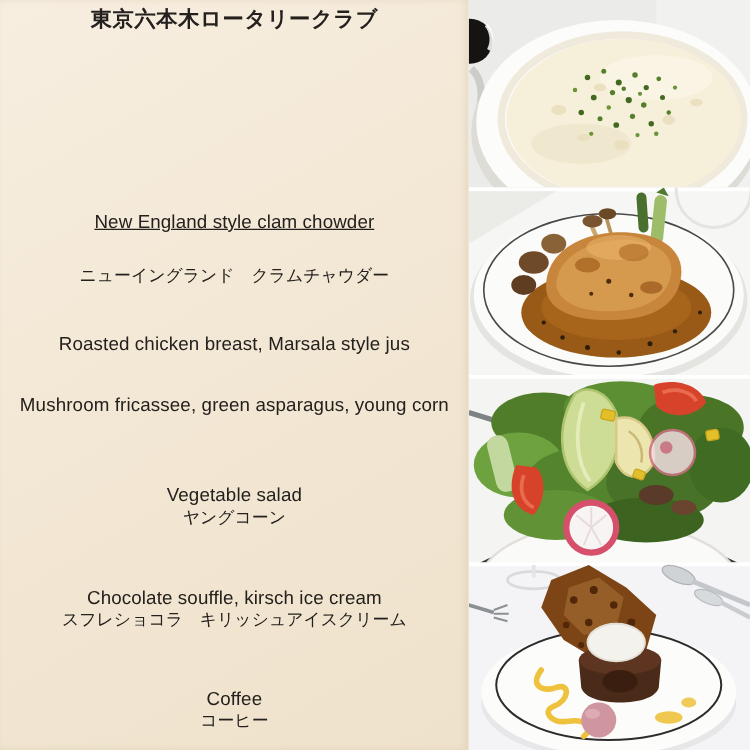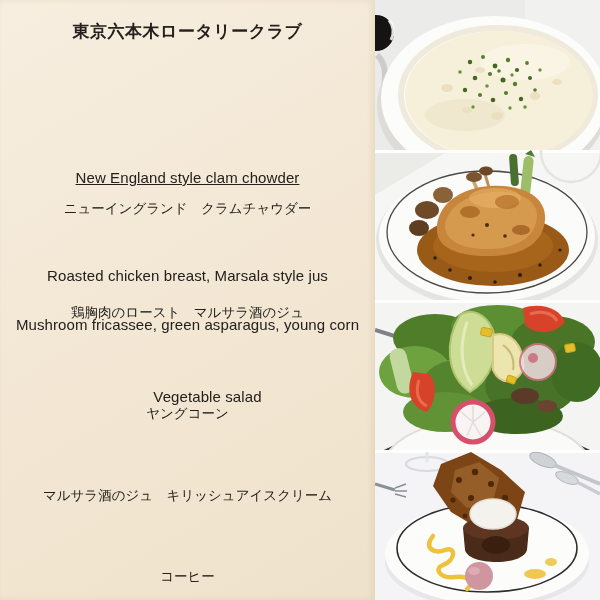--- a/index.html
+++ b/index.html
@@ -11,27 +11,27 @@
   .screen{position:absolute;left:0;top:0;width:600px;height:600px;}
 
   
   .menu-card{
     position:absolute;left:0;top:0;width:375px;height:600px;
     background:linear-gradient(150deg,#f7eee0 0%,#f3e8d5 45%,#efe2cc 100%);
     box-shadow:inset -3px 0 6px rgba(180,150,110,.18);
     color:#23201d;
   }
   .card-line{position:absolute;left:0;width:100%;text-align:center;white-space:nowrap;}
-  .card-title{top:20px;font-size:17px;font-weight:600;letter-spacing:.5px;}
+  .card-title{top:4px;font-size:17px;font-weight:600;letter-spacing:.5px;}
   .menu-heading{top:108px;font-size:16px;}
   .en{font-size:15px;line-height:19px;letter-spacing:.1px;}
   .jp{font-size:13.5px;line-height:18px;}
-  .t-c1e0{top:168px;text-decoration:underline;} .t-c1j0{top:200px;}
+  .t-c1e0{top:168px;text-decoration:underline;} .t-c1j0{top:212px;}
   .t-c2e0{top:266px;} .t-c2e1{top:285px;margin-top:30px;} .t-c2j0{top:304px;} .t-c2j1{top:322px;}
-  .t-c3e0{top:387px;margin-left:20px;} .t-c3j0{top:405px;}
+  .t-c3e0{top:387px;} .t-c3j0{top:405px;}
   .t-c4e0{top:469px;} .t-c4j0{top:487px;}
   .t-c5e0{top:550px;} .t-c5j0{top:568px;}
 
   
   .photo-col{position:absolute;left:375px;top:0;width:225px;height:600px;background:#fff;}
   .photo{position:absolute;left:0;width:225px;height:150px;overflow:hidden;}
   .photo svg{display:block;}
   .p1{top:0;} .p2{top:150px;} .p3{top:300px;} .p4{top:450px;}
 </style>
 </head>
@@ -40,27 +40,28 @@
 <div class="screen">
 
   <div class="menu-card">
     <div class="card-line card-title">東京六本木ロータリークラブ</div>
 
     <div class="card-line en t-c1e0">New England style clam chowder</div>
     <div class="card-line jp t-c1j0">ニューイングランド　クラムチャウダー</div>
 
     <div class="card-line en t-c2e0">Roasted chicken breast, Marsala style jus</div>
     <div class="card-line en t-c2e1">Mushroom fricassee, green asparagus, young corn</div>
-    <div class="card-line jp t-c2j0">鶏胸肉のロースト　マルサラ酒のジュ</div>
 
     <div class="card-line en t-c3e0">Vegetable salad</div>
     <div class="card-line jp t-c3j0">ヤングコーン</div>
 
-    <div class="card-line jp t-c4j0">マルサラ酒のジュ　キリッシュアイスクリーム</div>
-
+    <div class="card-line en t-c4e0">Chocolate souffle, kirsch ice cream</div>
+    <div class="card-line jp t-c4j0">スフレショコラ　キリッシュアイスクリーム</div>
+
+    <div class="card-line en t-c5e0">Coffee</div>
     <div class="card-line jp t-c5j0">コーヒー</div>
   </div>
 
   <div class="photo-col">
 
     <div class="photo p1">
       <svg width="225" height="150" viewBox="0 0 225 150">
         <rect x="0" y="0" width="225" height="150" fill="#ebebe9"></rect>
         <rect x="150" y="0" width="75" height="150" fill="#f1f1ef"></rect>
 

